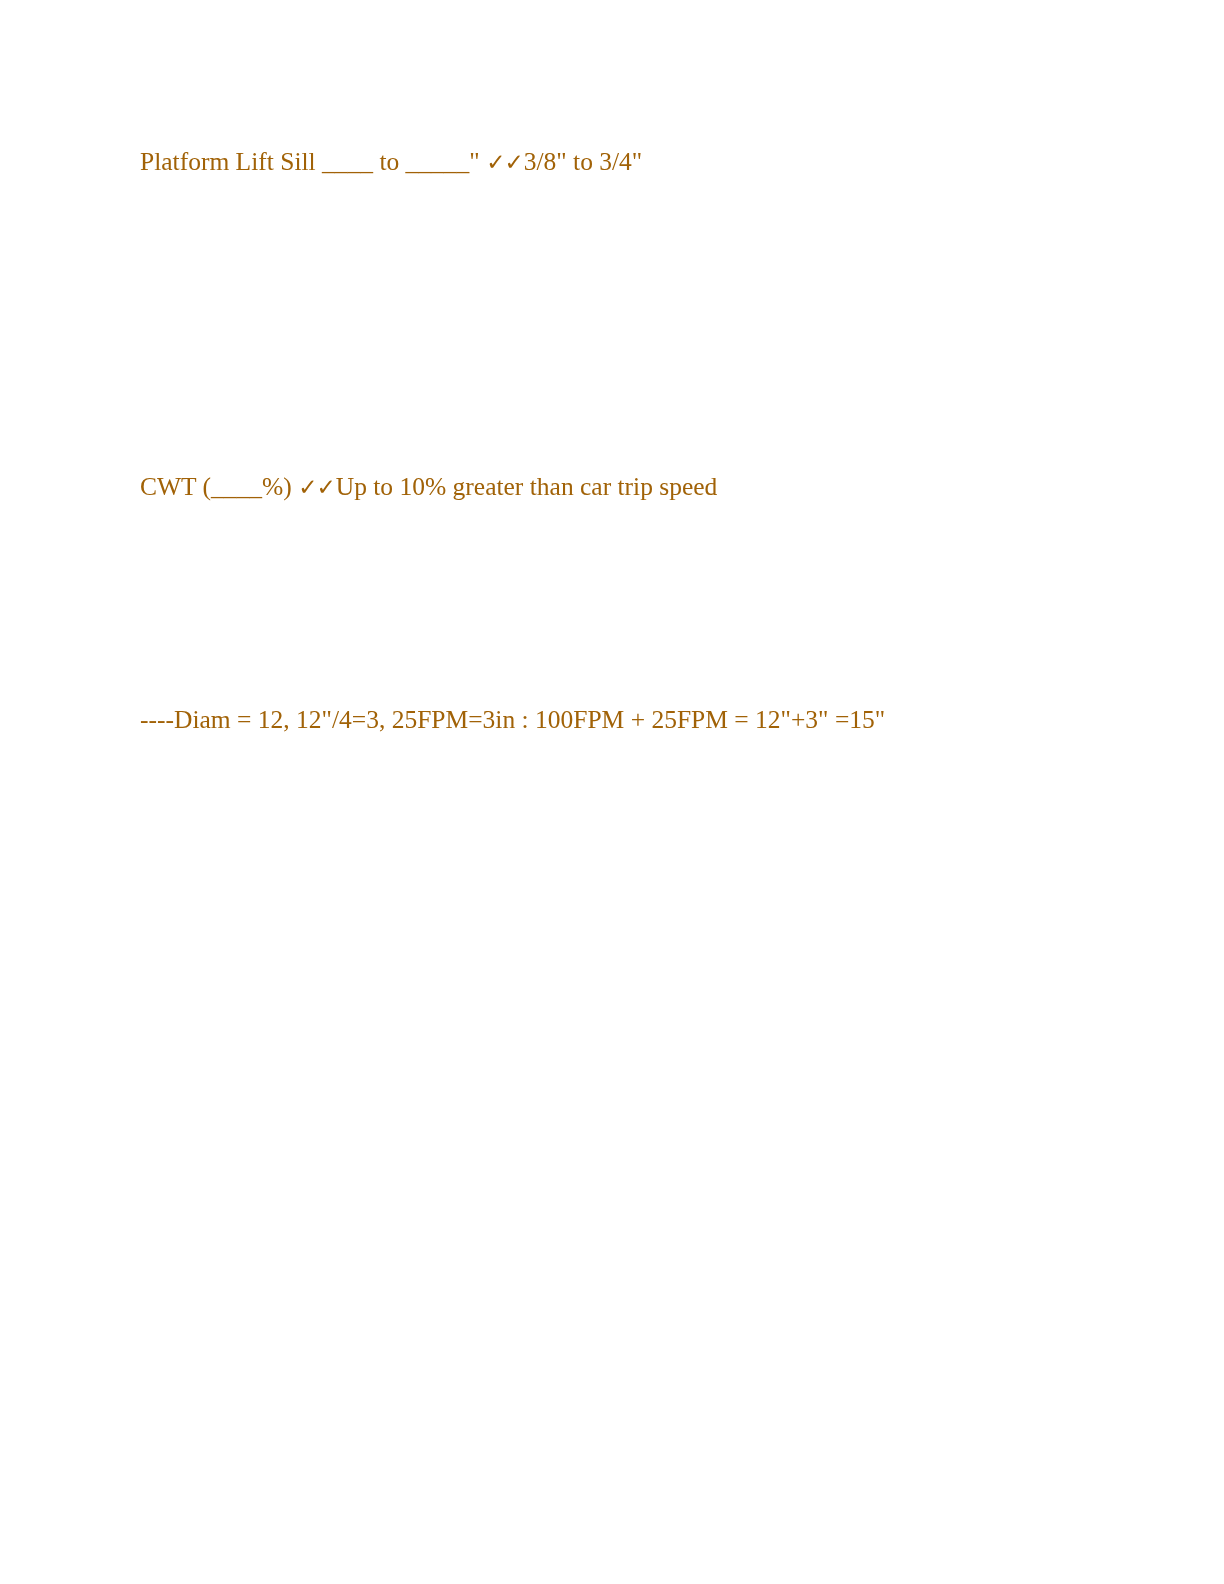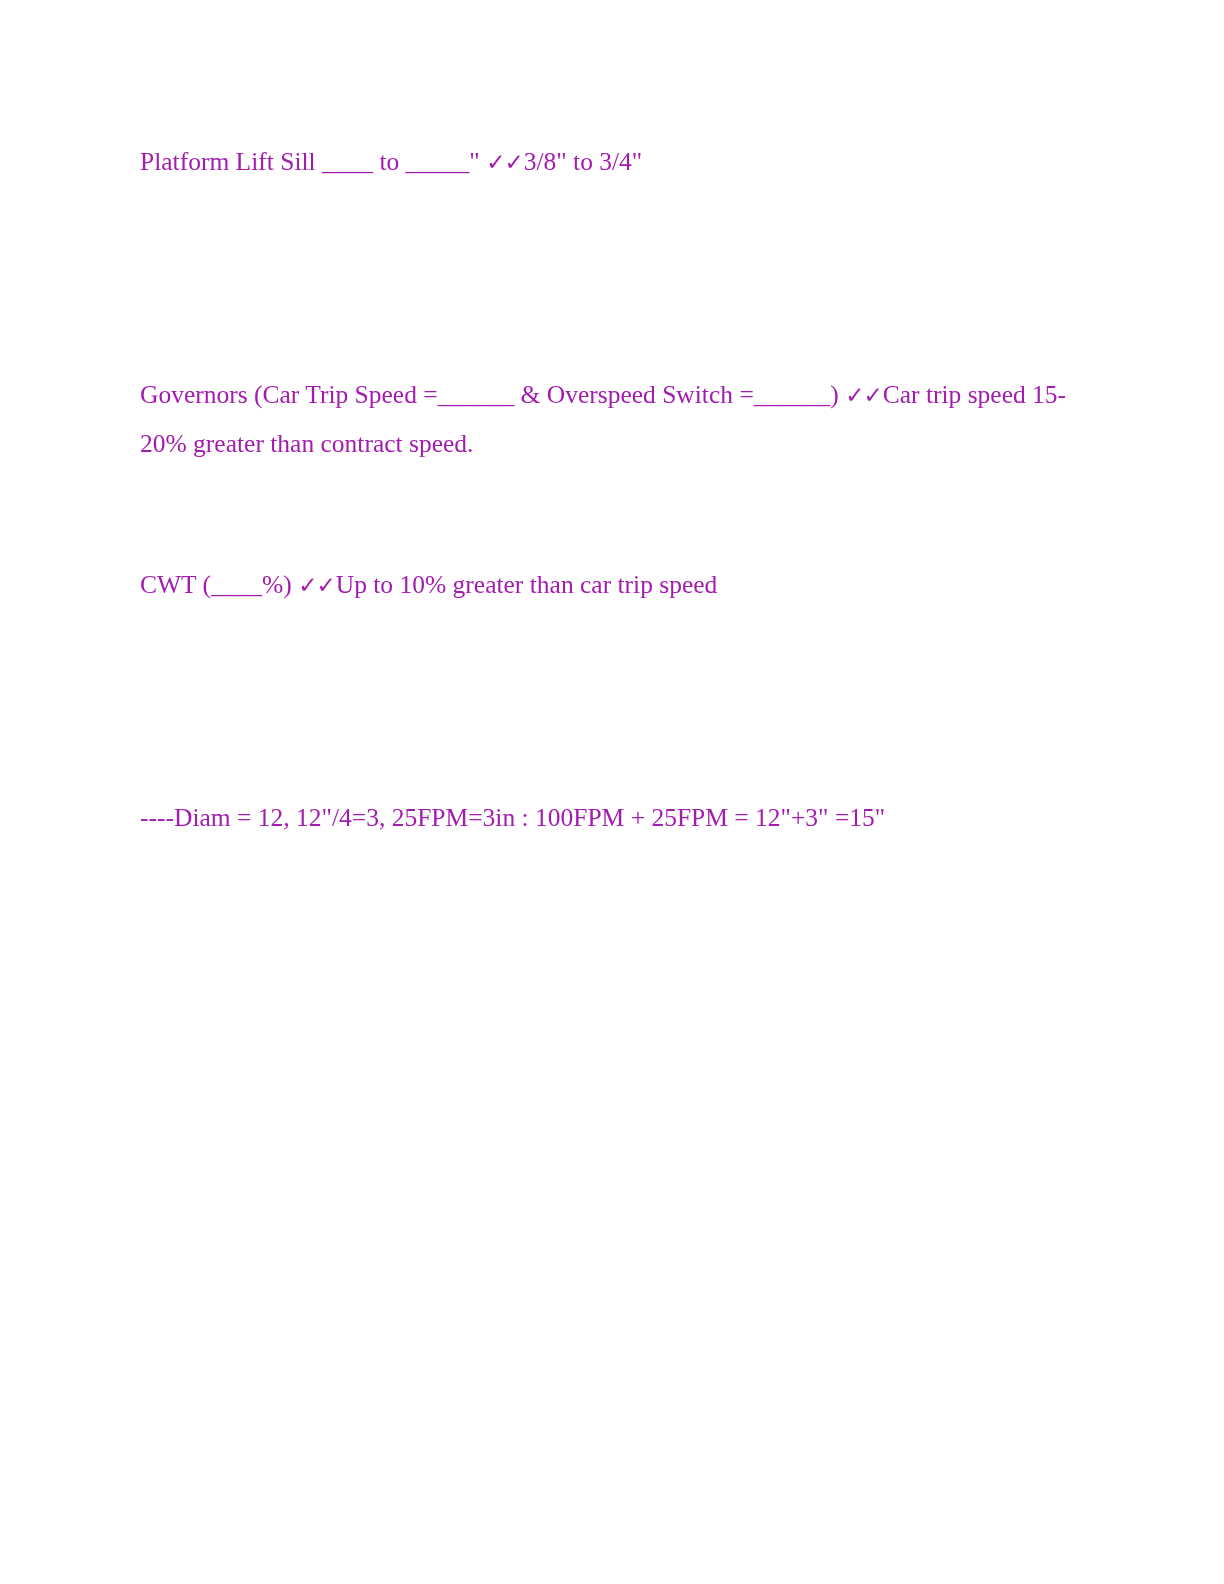--- a/index.html
+++ b/index.html
@@ -8,21 +8,21 @@
     background: #ffffff;
   }
   .page {
     width: 1224px;
     height: 1584px;
     background: #ffffff;
     position: relative;
     box-sizing: border-box;
     padding: 0;
     font-family: "Liberation Serif", "DejaVu Serif", serif;
-    color: #a21caf;
+    color: #a16207;
   }
   .content {
     position: absolute;
     left: 140px;
     top: 138px;
     width: 940px;
   }
   .para {
     font-size: 25.5px;
     line-height: 1.92;
@@ -46,21 +46,20 @@
 <div class="page">
   <div class="content">
 
     <p class="para"><span>Platform Lift Sill ____ to _____" </span><span class="check">✓✓</span><span>3/8" to 3/4"</span></p>
 
     <div class="spacer-lg"></div>
 
 
     <div class="spacer-lg"></div>
 
-    <p class="para"><span>Governors (Car Trip Speed =______ &amp; Overspeed Switch =______) </span><span class="check">✓✓</span><span>Car trip speed 15-20% greater than contract speed.</span></p>
 
 
     <div class="spacer-lg"></div>
 
     <p class="para"><span>CWT (____%) </span><span class="check">✓✓</span><span>Up to 10% greater than car trip speed</span></p>
 
     <div class="spacer-lg"></div>
 
 
     <div class="spacer-lg"></div>

